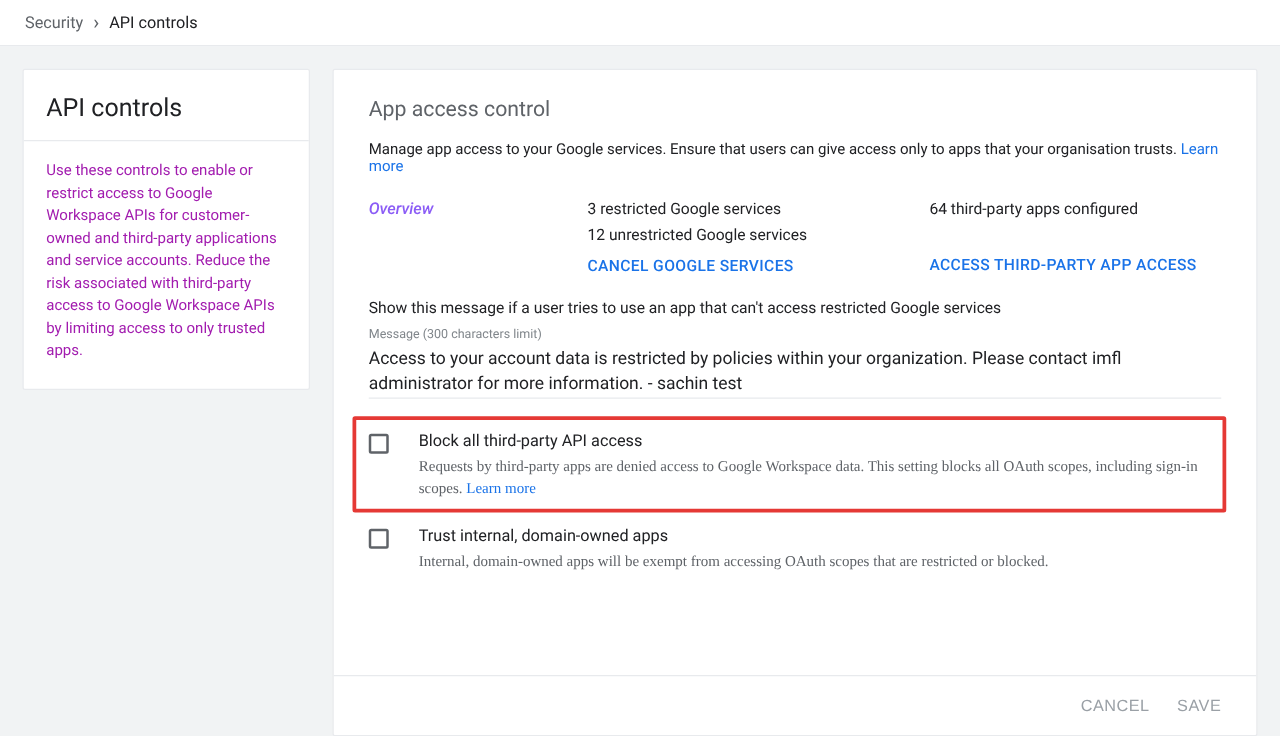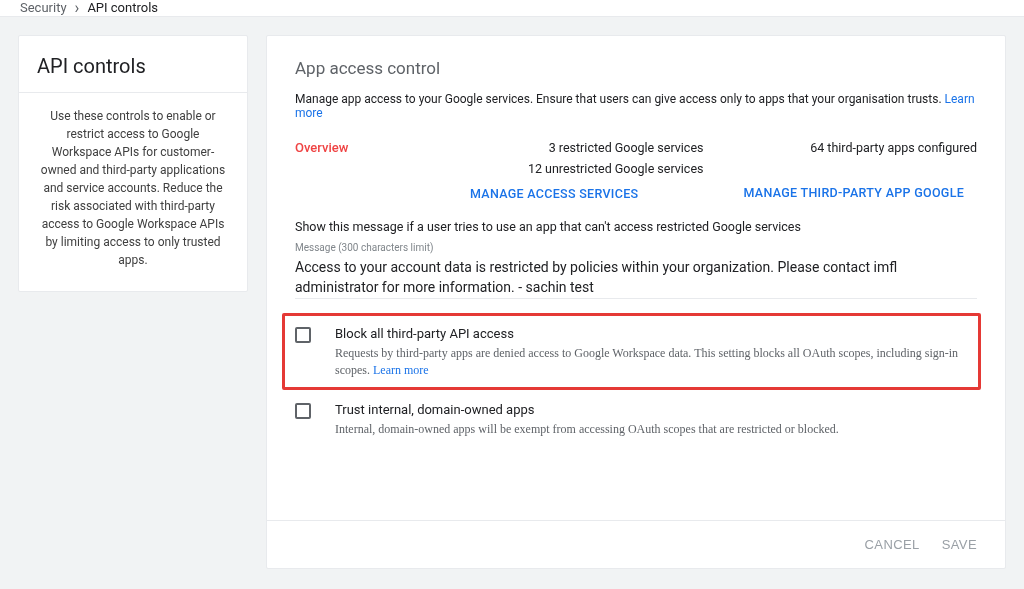--- a/index.html
+++ b/index.html
@@ -7,26 +7,26 @@
       font-family: 'Google Sans', Roboto, Arial, sans-serif;
       background: #f1f3f4;
       color: #202124;
       font-size: 14px;
       width: 1024px;
       height: 589px;
       overflow: hidden;
     }
     .breadcrumb {
       background: #fff;
-      padding: 0 20px;
+      padding: 10px 20px;
       border-bottom: 1px solid #e8eaed;
       font-size: 13px;
       color: #5f6368;
       display: flex;
-      align-items: flex-start;
+      align-items: flex-end;
       gap: 8px;
     }
     .breadcrumb .chev { color: #5f6368; font-size: 16px; line-height: 1; }
     .breadcrumb .current { color: #202124; }
     .layout {
       display: flex;
       align-items: flex-start;
       padding: 18px;
       gap: 18px;
     }
@@ -42,23 +42,22 @@
       font-weight: 400;
       padding: 18px 18px 14px 18px;
       color: #202124;
     }
     .sidebar-card .divider {
       border-top: 1px solid #e8eaed;
     }
     .sidebar-card p {
       padding: 14px 18px 22px 18px;
       font-size: 12px;
-      color: #404040;
+      color: #a21caf;
       line-height: 1.5;
-      text-align: center;
     }
     .main-card {
       background: #fff;
       flex: 1;
       border: 1px solid #e8eaed;
       border-radius: 2px;
       padding: 22px 28px 0 28px;
       display: flex;
       flex-direction: column;
       height: 534px;
@@ -78,29 +77,30 @@
     .section-row {
       display: flex;
       align-items: flex-start;
       margin-bottom: 18px;
     }
     .section-label {
       width: 175px;
       flex-shrink: 0;
       font-size: 13px;
       font-weight: 500;
-      color: #ef4444;
+      color: #8b5cf6;
+      font-style: italic;
     }
     .section-body { flex: 1; font-size: 12.5px; }
     .overview-grid {
       display: flex;
       gap: 40px;
     }
     .ov-col { flex: 1; }
-    .ov-line { margin-bottom: 6px; color: #202124; text-align: right; }
+    .ov-line { margin-bottom: 6px; color: #202124; }
     .ov-action {
       margin-top: 10px;
       color: #1a73e8;
       font-weight: 500;
       letter-spacing: 0.3px;
       font-size: 12.5px;
       cursor: pointer;
     }
     .msg-label {
       font-size: 10px;
@@ -199,25 +199,25 @@
     <div class="subtitle">
       <span>Manage app access to your Google services. Ensure that users can give access only to apps that your organisation trusts. </span><a class="link">Learn more</a>
     </div>
 
     <div class="section-row">
       <div class="section-label">Overview</div>
       <div class="section-body overview-grid">
         <div class="ov-col">
           <div class="ov-line">3 restricted Google services</div>
           <div class="ov-line">12 unrestricted Google services</div>
-          <div class="ov-action">MANAGE ACCESS SERVICES</div>
+          <div class="ov-action">CANCEL GOOGLE SERVICES</div>
         </div>
         <div class="ov-col">
           <div class="ov-line">64 third-party apps configured</div>
-          <div class="ov-action" style="margin-top:30px">MANAGE THIRD-PARTY APP GOOGLE</div>
+          <div class="ov-action" style="margin-top:30px">ACCESS THIRD-PARTY APP ACCESS</div>
         </div>
       </div>
     </div>
 
     <div class="section-row">
       <div class="section-body">
         <div>Show this message if a user tries to use an app that can't access restricted Google services</div>
         <div class="msg-label">Message (300 characters limit)</div>
         <div class="msg-text">Access to your account data is restricted by policies within your organization. Please contact imfl administrator for more information. - sachin test</div>
         <div class="thin-divider"></div>

